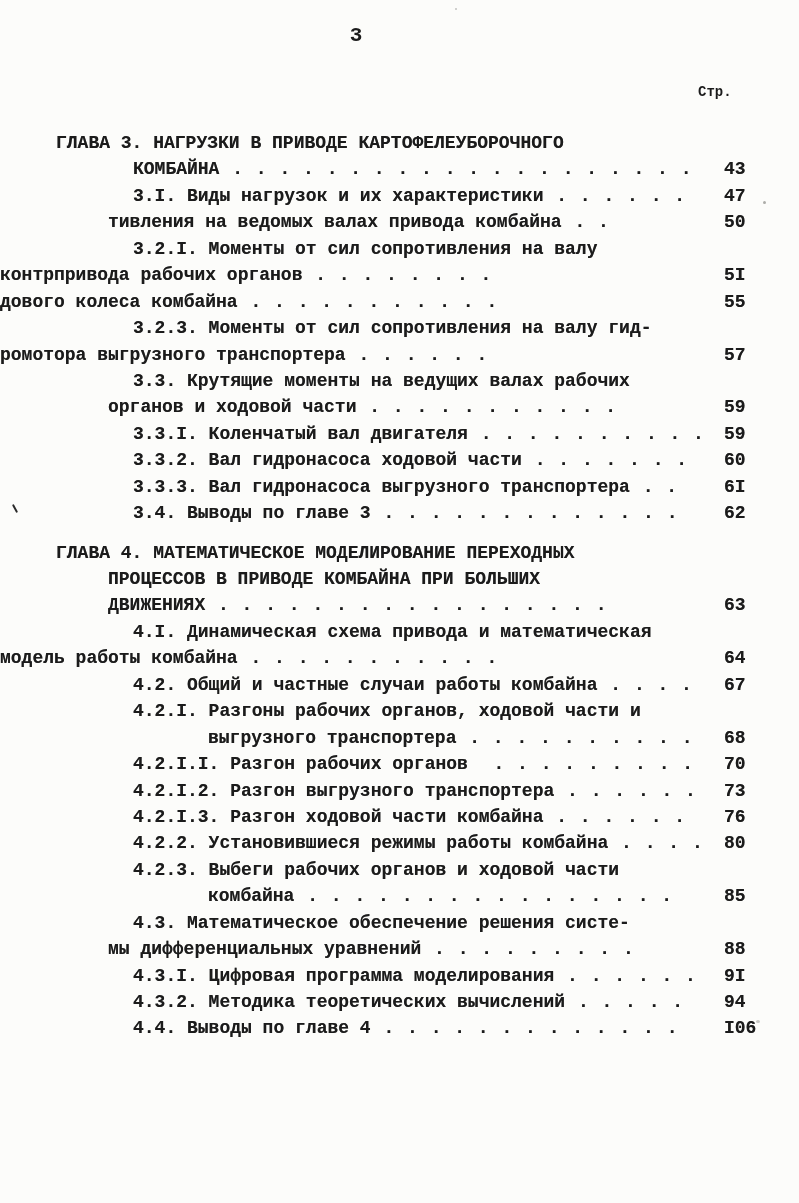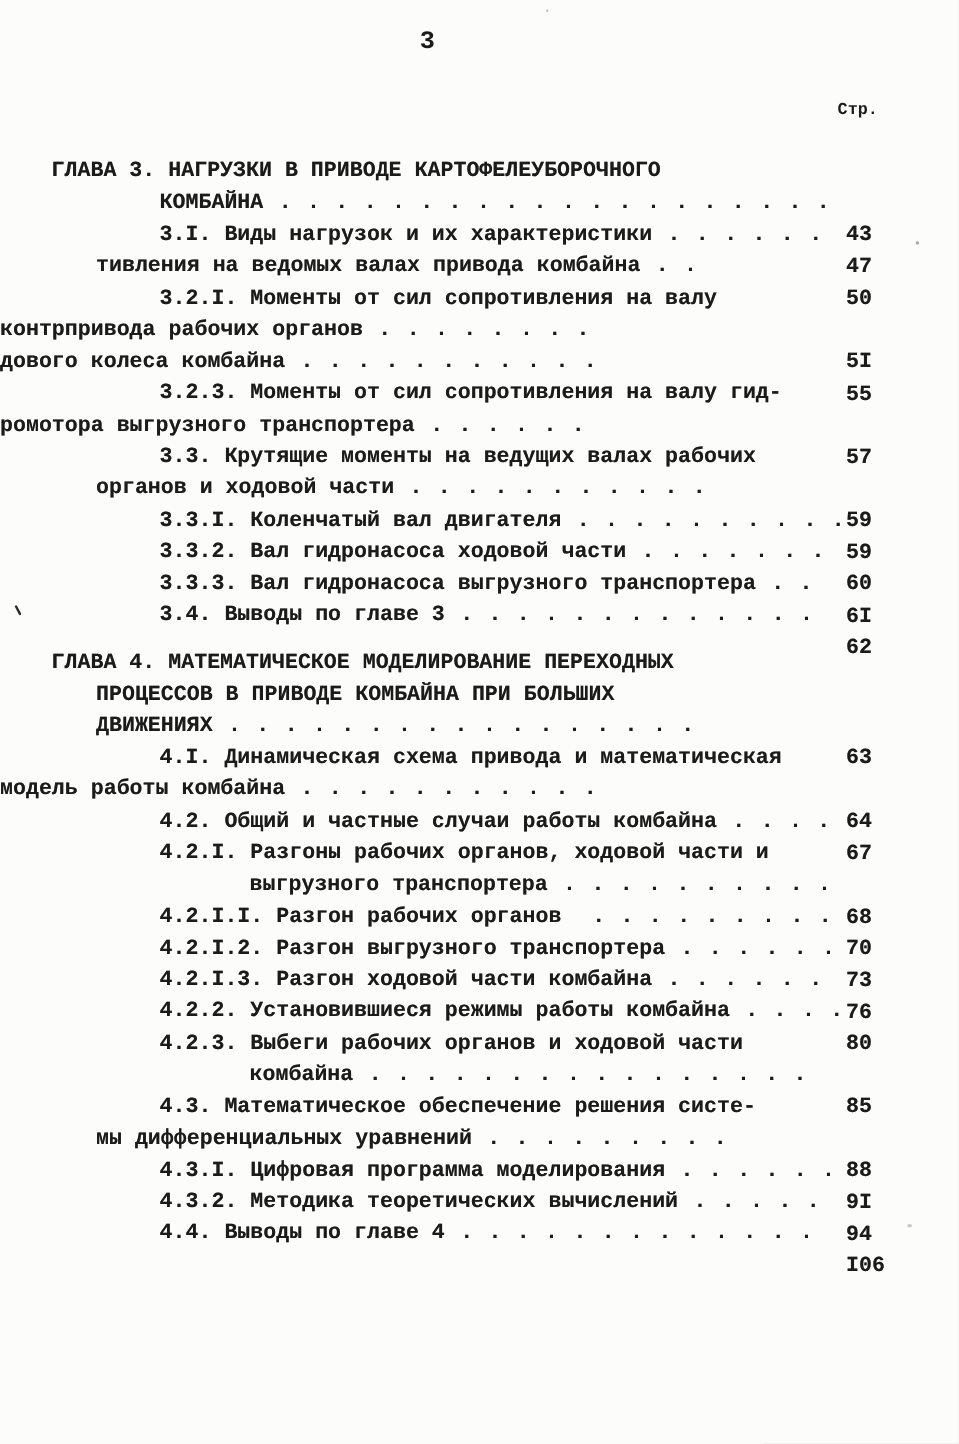--- a/index.html
+++ b/index.html
@@ -41,31 +41,30 @@
   }
   .toc-row {
     position: relative;
     height: 26.45px;
     line-height: 26.45px;
     font-size: 18px;
     white-space: pre;
     text-shadow: 0 0 0.5px rgba(20,20,20,0.55);
   }
   .toc-row.gap { margin-top: 13px; }
-  .ind-chapter { padding-left: 43px; }
+  .ind-chapter { padding-left: 56px; }
   .ind-item    { padding-left: 133px; }
-  .ind-cont1   { padding-left: 80px; }
+  .ind-cont1   { padding-left: 108px; }
   .ind-cont2   { }
   .ind-cont3   { padding-left: 208px; }
   .leader { word-spacing: 2px; }
   .pageno {
     position: absolute;
-    left: 705px;
+    left: 724px;
     top: 0;
-    margin-top: 27px;
   }
   
   .ink-tick {
     position: absolute;
     left: 14px;
     top: 504px;
     width: 2px;
     height: 9px;
     background: #2a2a2a;
     transform: rotate(-28deg);

